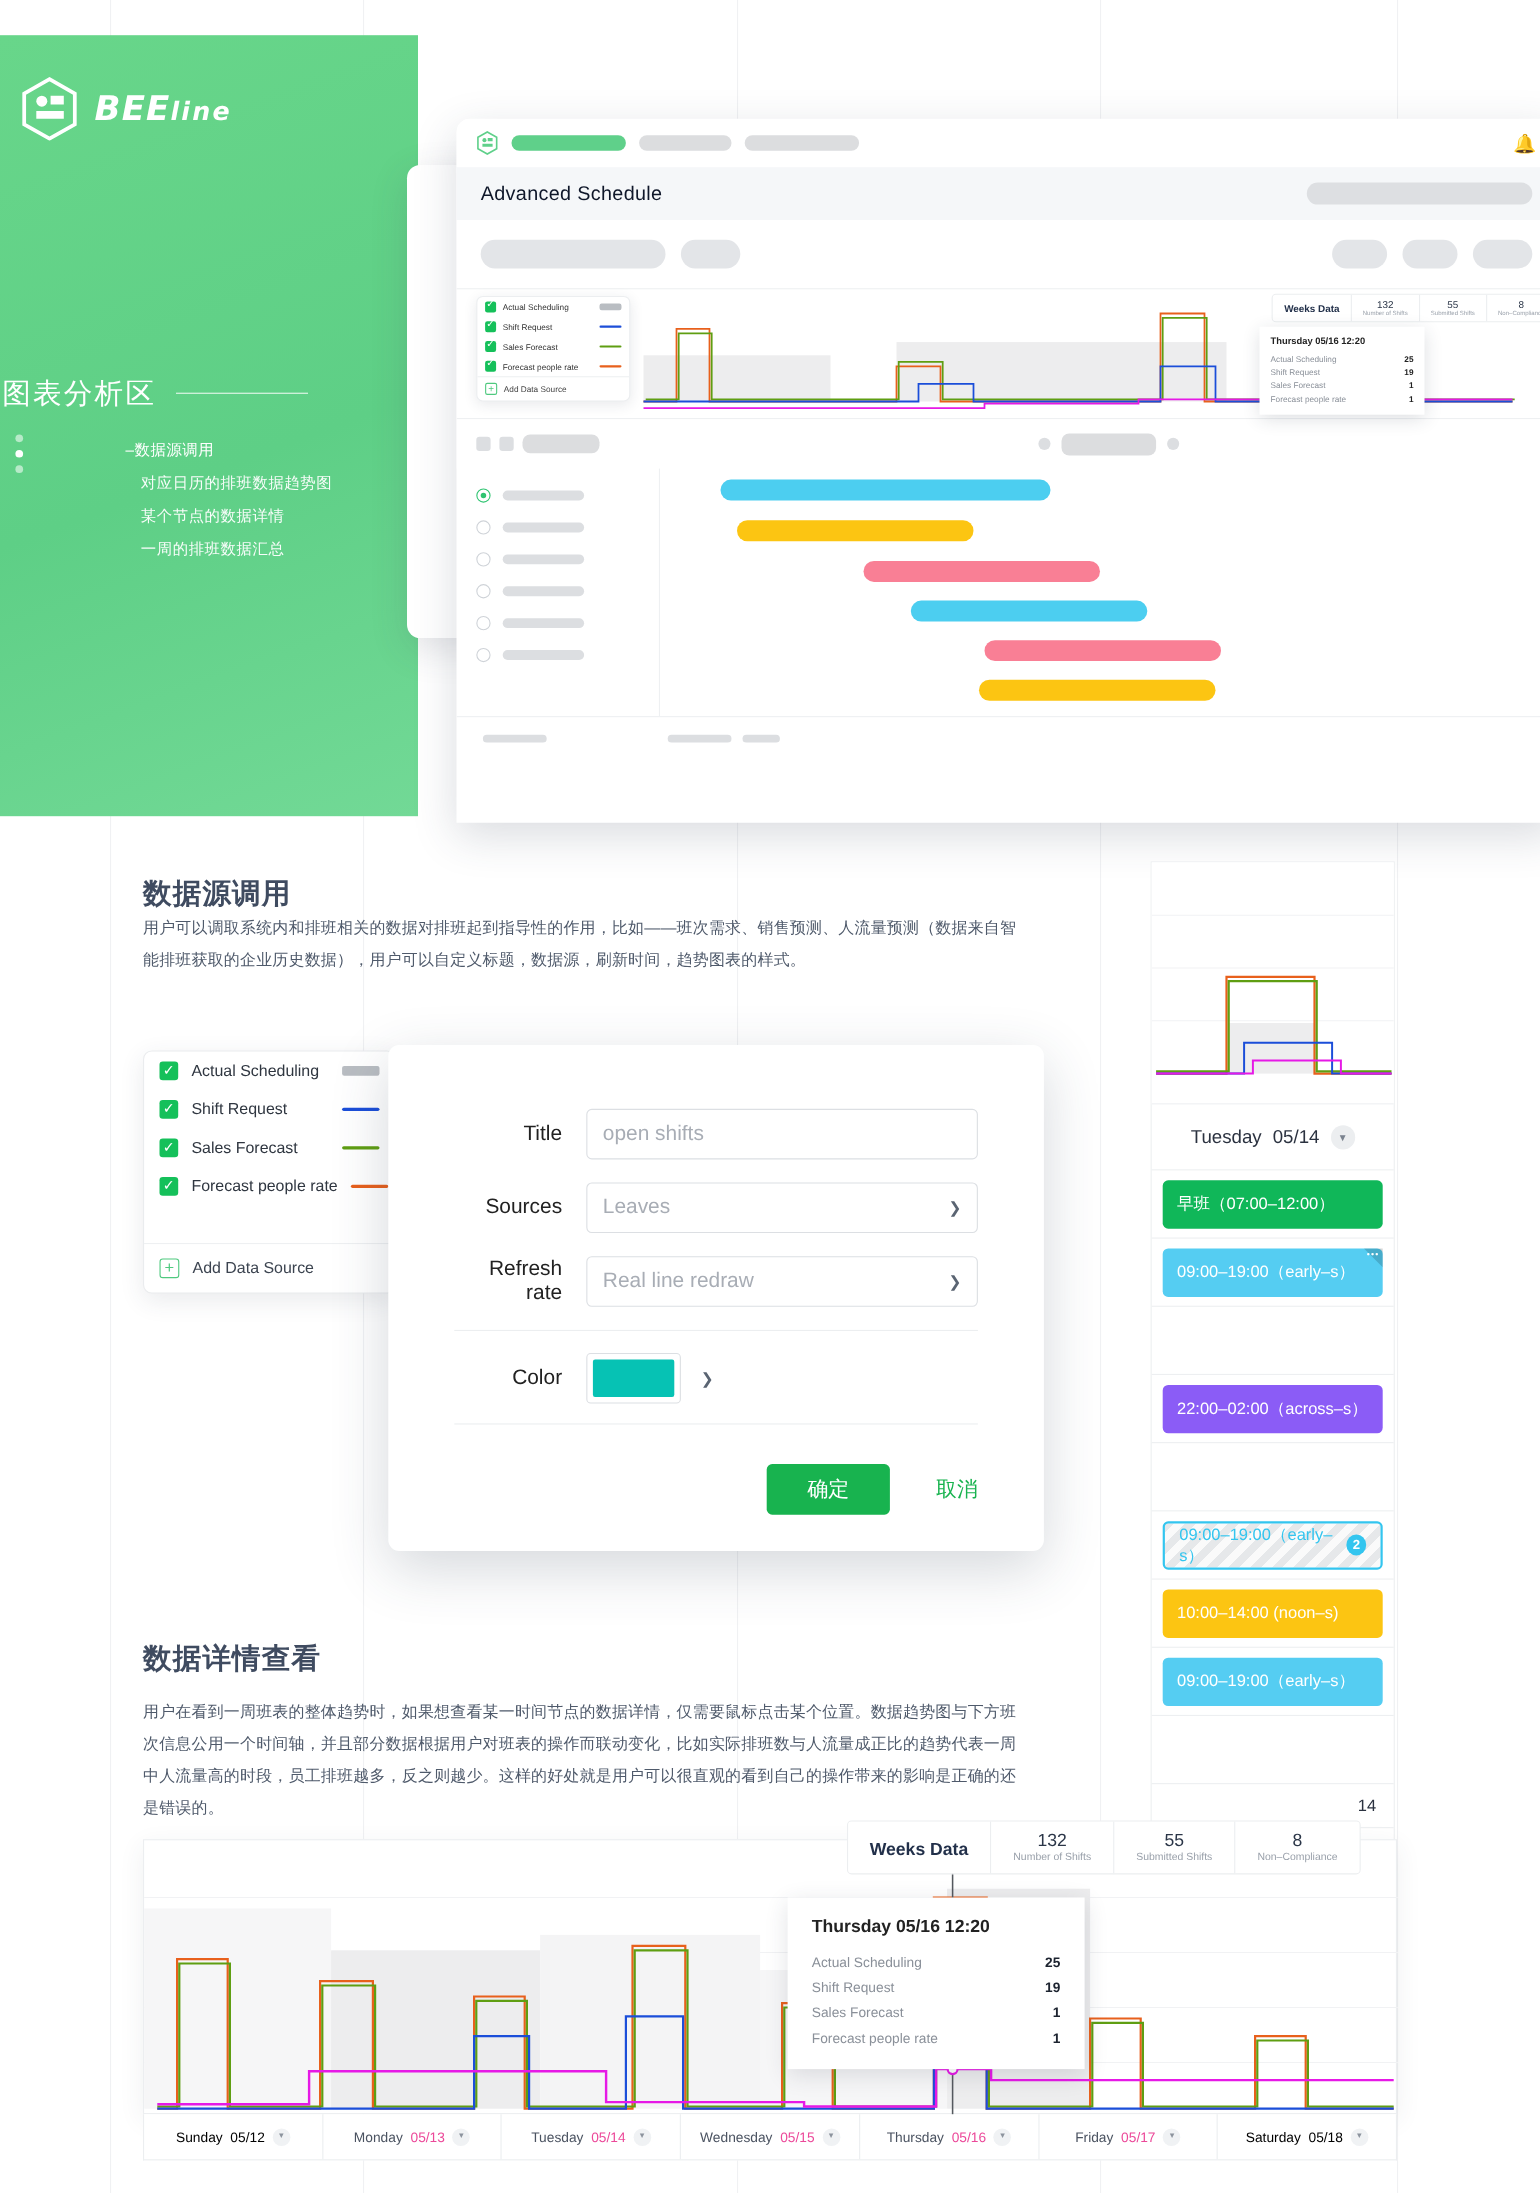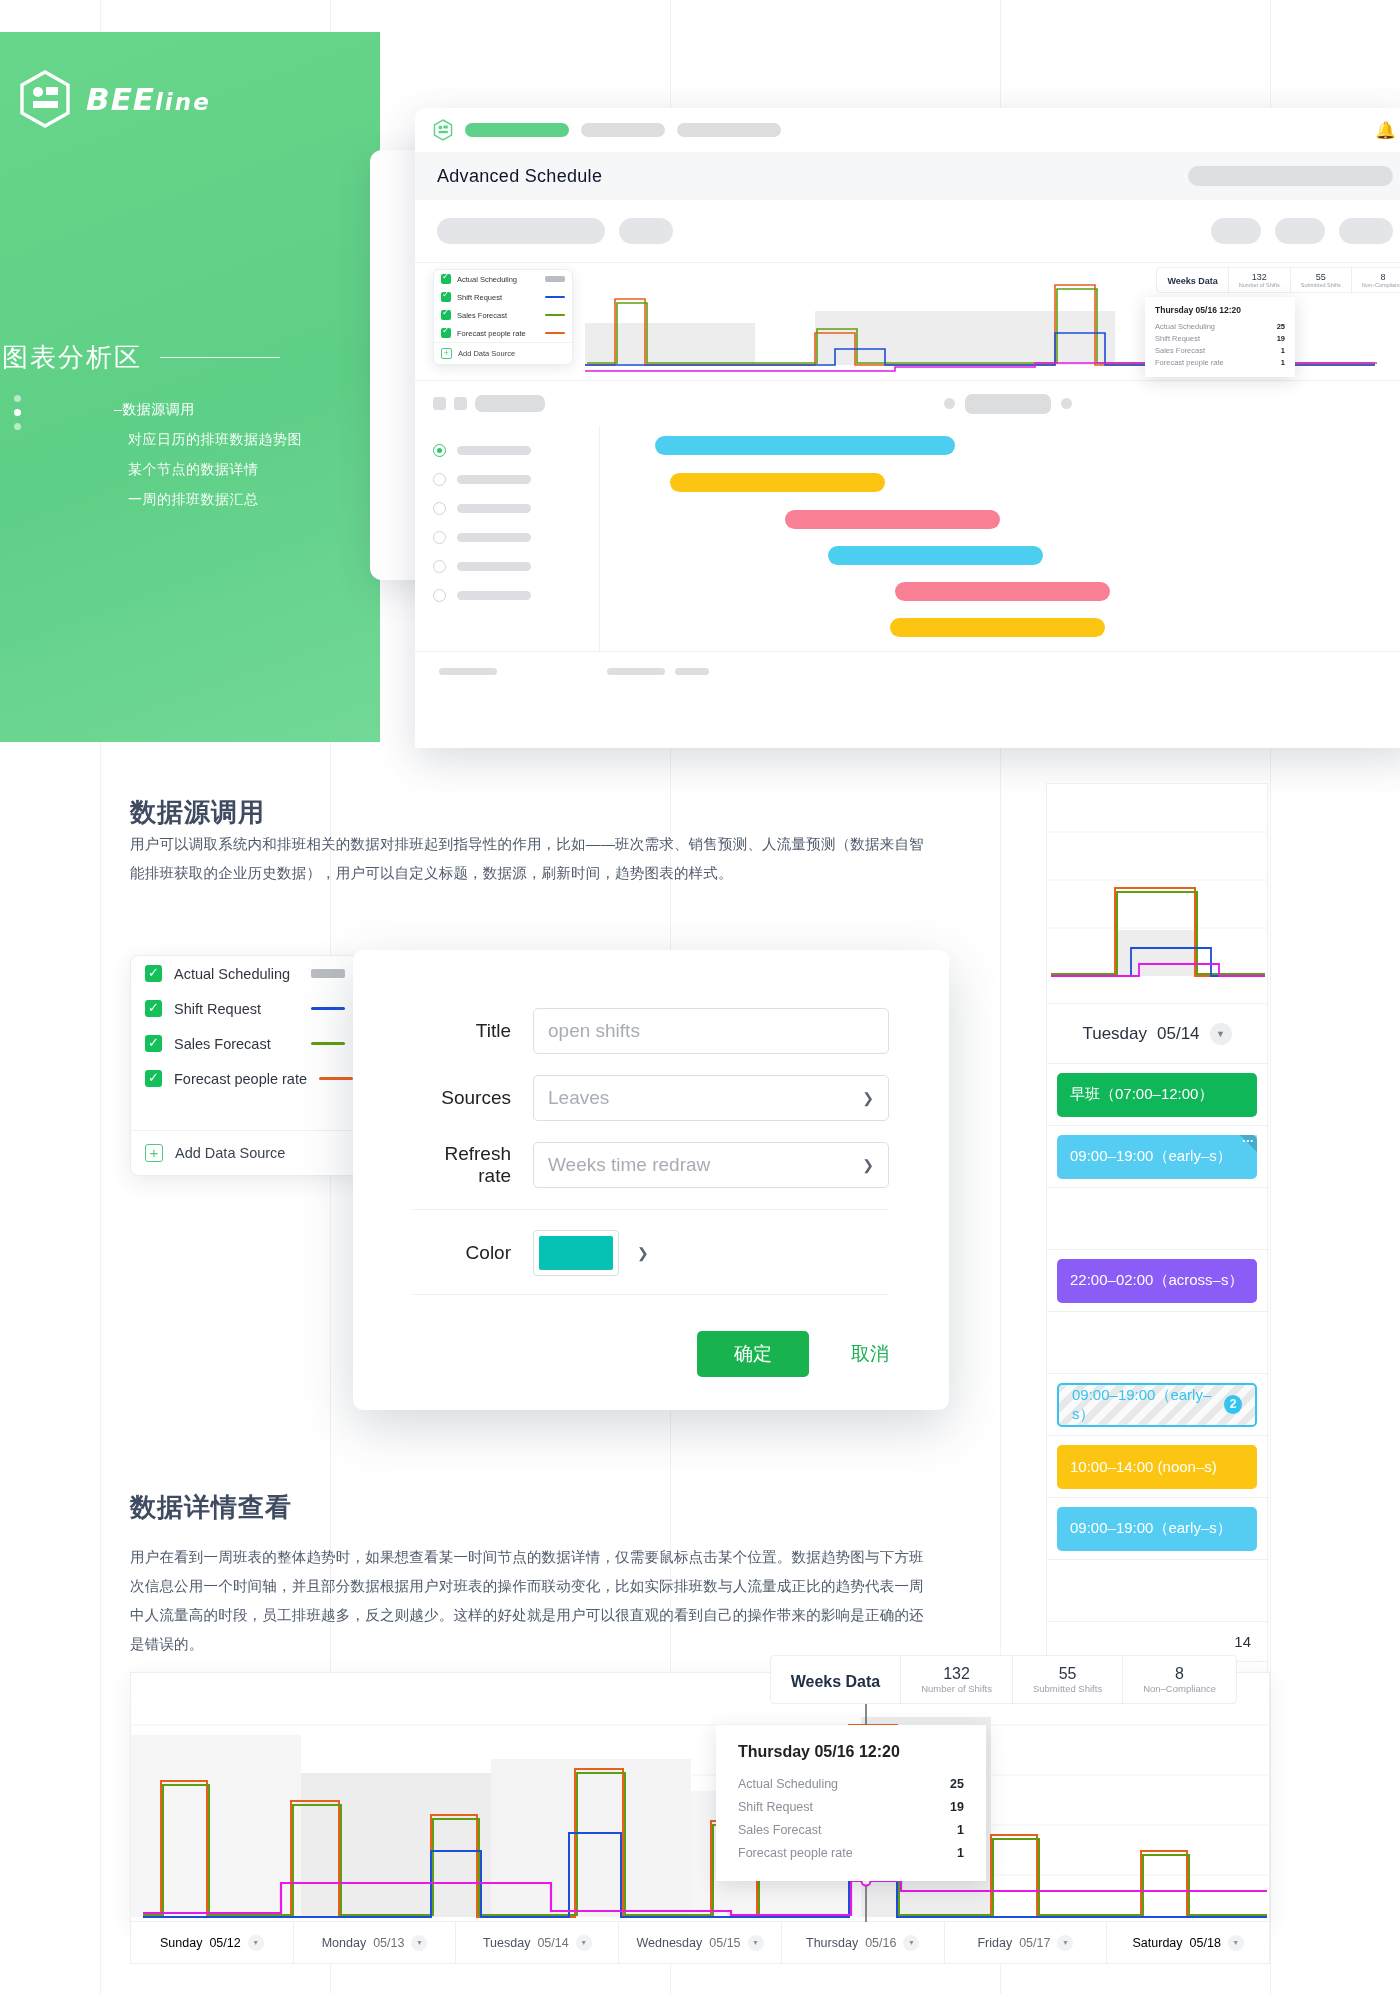--- a/index.html
+++ b/index.html
@@ -215,21 +215,21 @@
     box-shadow:0 5px 20px rgba(40,50,70,.14); padding:18px 22px 16px;
   }
   .b-tip .hd { font-size:16px; font-weight:bold; color:#222; margin-bottom:12px; }
   .b-tip .r { display:flex; justify-content:space-between; font-size:12.5px; color:#8a9099; line-height:23px; }
   .b-tip .r b { color:#1d2430; }
   .b-plot { position:absolute; inset:0; }
   .daytabs { position:absolute; left:130px; top:1922px; width:1140px; height:42px; display:flex; background:#fff; border:1px solid #eceef0; border-top:none; z-index:7; }
   .daytabs .tab { flex:1; border-right:1px solid #eceef0; display:flex; align-items:center; justify-content:center; gap:7px; }
   .daytabs .tab:last-child { border-right:none; }
   .daytabs .tab .nm { font-size:12.5px; color:#4b5361; }
-  .daytabs .tab .dt { font-size:12.5px; color:#737373; }
+  .daytabs .tab .dt { font-size:12.5px; color:#ec4899; }
   .daytabs .tab.hl .nm, .daytabs .tab.hl .dt { color:#000000; }
   .daytabs .tab .cv { width:16px; height:16px; border-radius:50%; background:#f0f2f4; color:#8d949e; font-size:7px; text-align:center; line-height:16px; }
 </style>
 </head>
 <body>
 
 <div class="guides">
   <i style="left:100px"></i>
     <i style="left:330px"></i>
     <i style="left:670px"></i>
@@ -478,21 +478,21 @@
   <div class="frow">
     <span class="flbl">Sources</span>
     <div class="field">
       <span>Leaves</span>
       <span class="chev">❯</span>
     </div>
   </div>
   <div class="frow">
     <span class="flbl">Refresh rate</span>
     <div class="field">
-      <span>Weeks time redraw</span>
+      <span>Real line redraw</span>
       <span class="chev">❯</span>
     </div>
   </div>
   <div class="hr"></div>
   <div class="color-row">
     <span class="flbl">Color</span>
     <div class="sw-box">
         <div class="inner" style="background:#06c2b4"></div>
       </div>
     <span class="chev">❯</span>

